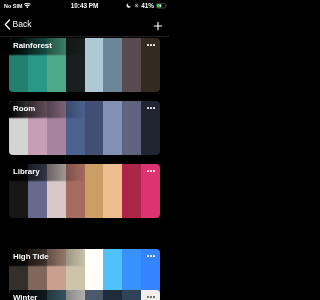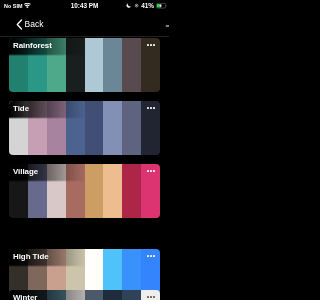--- a/index.html
+++ b/index.html
@@ -9,21 +9,21 @@
 
   
   .statusbar { position:absolute; left:0; top:0; width:169px; height:12px; }
   .sb-left { position:absolute; left:4px; top:2px; display:flex; align-items:center; gap:1.5px; }
   .sb-carrier { font-size:5.4px; font-weight:600; letter-spacing:.05px; color:#fff; line-height:8px;}
   .sb-center { position:absolute; left:0; top:1.6px; width:169px; text-align:center; font-size:6.4px; font-weight:700; line-height:8px; }
   .sb-right { position:absolute; right:2px; top:2px; display:flex; align-items:center; gap:2.2px; }
   .sb-batt-pct { font-size:6.4px; font-weight:600; line-height:8px; }
 
   
-  .navbar { position:absolute; left:12px; top:12px; width:169px; height:24px;text-decoration:underline; }
+  .navbar { position:absolute; left:0; top:12px; width:169px; height:24px;text-decoration:underline; }
   .nav-back { position:absolute; left:4px; top:6px; display:flex; align-items:center; gap:1.5px; }
   .nav-back-label { font-size:8.5px; line-height:12px; }
   .nav-title { position:absolute; left:0; top:6px; width:169px; text-align:center; font-size:8.6px; font-weight:700; line-height:12px; }
   .nav-add { position:absolute; right:5px; top:6px; width:12px; height:12px; }
   .nav-sep { position:absolute; left:0; top:35.5px; width:169px; height:.5px; background:rgba(255,255,255,0.13); }
 
   
   .list { position:absolute; left:0; top:36px; width:169px; height:264px; }
   .card { position:absolute; left:9px; width:151px; height:54px; border-radius:4px; overflow:hidden; }
   .swatches { position:absolute; inset:0; display:flex; }
@@ -119,42 +119,42 @@
           <i style="background: rgb(212, 212, 212);"></i>
           <i style="background: rgb(199, 159, 180);"></i>
           <i style="background: rgb(168, 131, 160);"></i>
           <i style="background: rgb(76, 99, 144);"></i>
           <i style="background: rgb(65, 79, 119);"></i>
           <i style="background: rgb(130, 144, 181);"></i>
           <i style="background: rgb(94, 99, 127);"></i>
           <i style="background: rgb(33, 37, 50);"></i>
         </div>
         <div class="scrim"></div>
-        <div class="card-title">Tide</div>
+        <div class="card-title">Room</div>
         <div class="card-menu">
           <svg width="8" height="2" viewBox="0 0 8 2">
             <rect x="0" y="0" width="2" height="2" rx="0.85" fill="rgba(255,255,255,.95)"></rect>
             <rect x="3" y="0" width="2" height="2" rx="0.85" fill="rgba(255,255,255,.95)"></rect>
             <rect x="6" y="0" width="2" height="2" rx="0.85" fill="rgba(255,255,255,.95)"></rect>
           </svg>
         </div>
       </div>
       <div class="card" style="top: 128px;">
         <div class="swatches">
           <i style="background: rgb(23, 23, 23);"></i>
           <i style="background: rgb(104, 106, 141);"></i>
           <i style="background: rgb(216, 200, 200);"></i>
           <i style="background: rgb(167, 107, 97);"></i>
           <i style="background: rgb(204, 158, 100);"></i>
           <i style="background: rgb(237, 189, 143);"></i>
           <i style="background: rgb(173, 37, 71);"></i>
           <i style="background: rgb(220, 52, 112);"></i>
         </div>
         <div class="scrim"></div>
-        <div class="card-title">Village</div>
+        <div class="card-title">Library</div>
         <div class="card-menu">
           <svg width="8" height="2" viewBox="0 0 8 2">
             <rect x="0" y="0" width="2" height="2" rx="0.85" fill="rgba(255,255,255,.95)"></rect>
             <rect x="3" y="0" width="2" height="2" rx="0.85" fill="rgba(255,255,255,.95)"></rect>
             <rect x="6" y="0" width="2" height="2" rx="0.85" fill="rgba(255,255,255,.95)"></rect>
           </svg>
         </div>
       </div>
       <div class="card" style="top: 191px; margin-top: 22px;">
         <div class="swatches">

